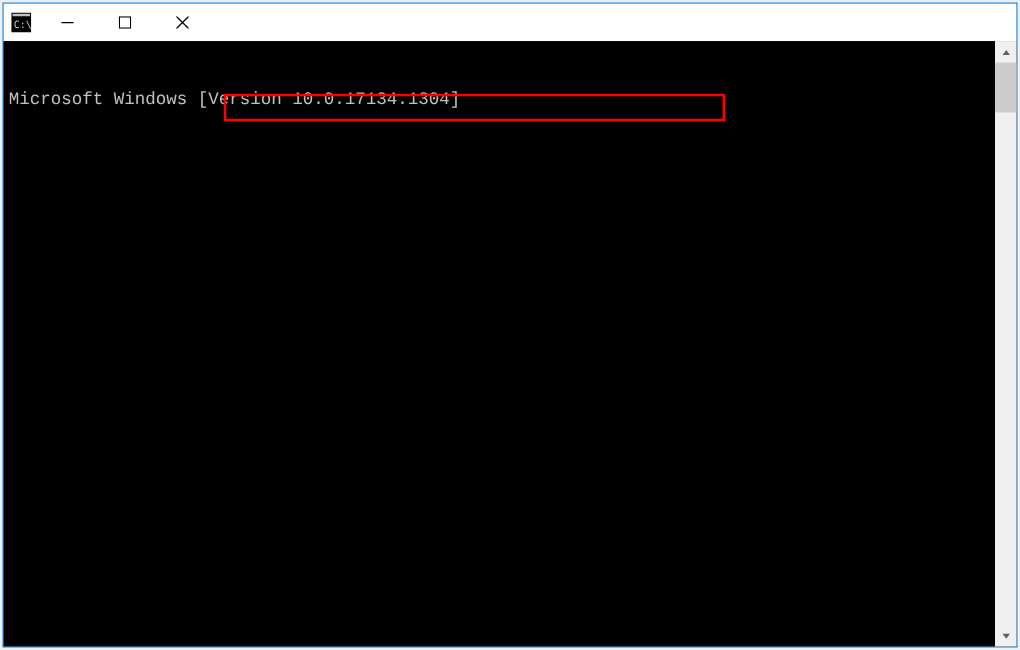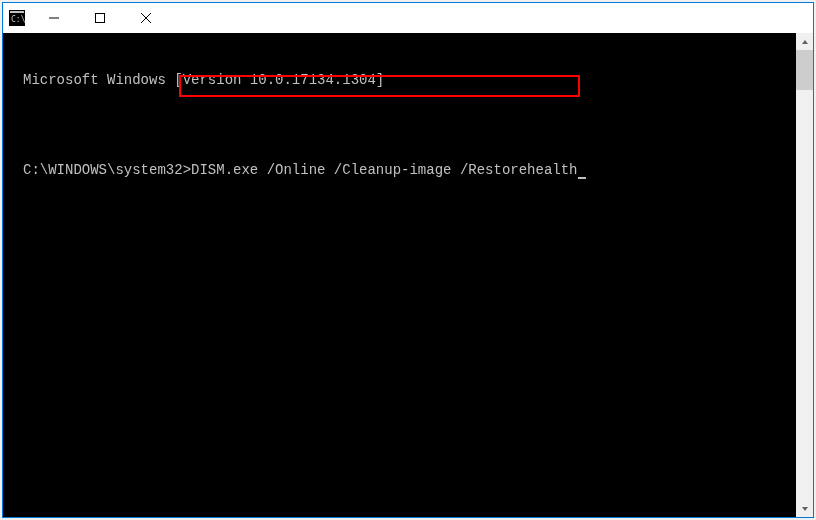--- a/index.html
+++ b/index.html
@@ -73,21 +73,20 @@
     .terminal {
       flex: 1;
       background: #000000;
       color: #c0c0c0;
       font-family: Consolas, "Courier New", monospace;
       font-size: 14px;
       line-height: 18px;
       padding: 2px 4px;
       white-space: pre;
       overflow: hidden;
-      margin-left: 16px;
     }
     .terminal-line {
       display: block;
     }
     .highlight-box {
       position: absolute;
       border: 2px solid #ff0000;
       pointer-events: none;
     }
     .cursor {
@@ -163,21 +162,20 @@
             <line x1="0" y1="0" x2="10" y2="10" stroke="#000" stroke-width="1"></line>
             <line x1="10" y1="0" x2="0" y2="10" stroke="#000" stroke-width="1"></line>
           </svg>
       </div>
     </div>
   </div>
   <div class="content-area">
     <div class="terminal">
       <span class="terminal-line">Microsoft Windows [Version 10.0.17134.1304]</span>
       <span class="terminal-line"></span>
-      <span class="terminal-line prompt-line"><span>C:\WINDOWS\system32&gt;</span><span>DISM.exe /Online /Cleanup-image /Restorehealth</span><span class="cursor"></span></span>
       <div class="highlight-box" id="highlight-box" style="top: 42px; left: 176px; width: 401px; height: 22px; border-color: rgb(255, 0, 0);"></div>
     </div>
     <div class="scrollbar">
       <div class="scrollbar-btn">
         <svg viewBox="0 0 8 8">
             <path d="M4 2 L7 6 L1 6 Z" fill="#606060"></path>
           </svg>
       </div>
       <div class="scrollbar-track">
         <div class="scrollbar-thumb"></div>

